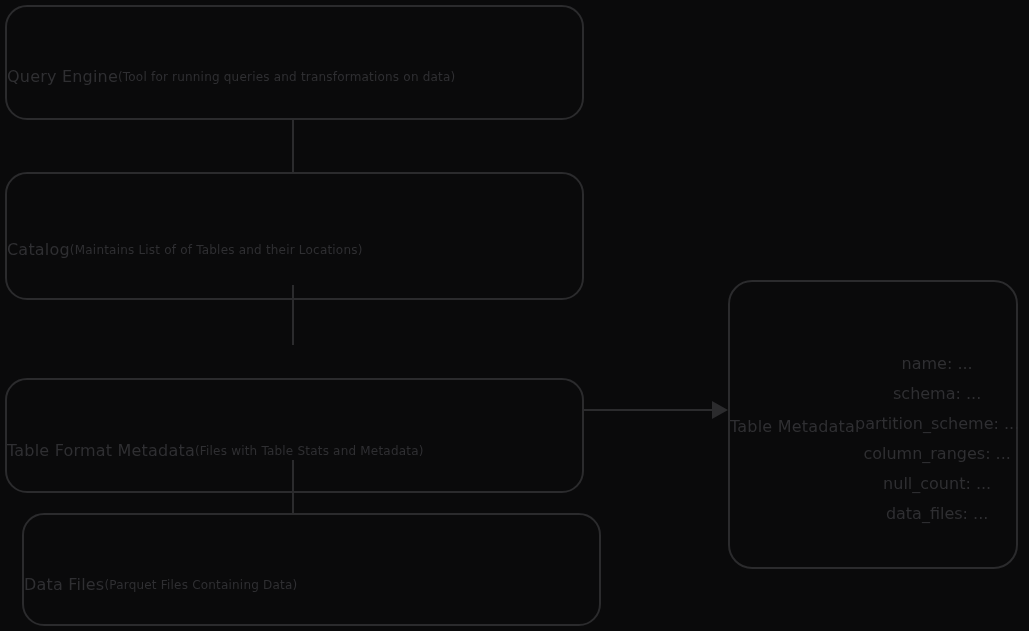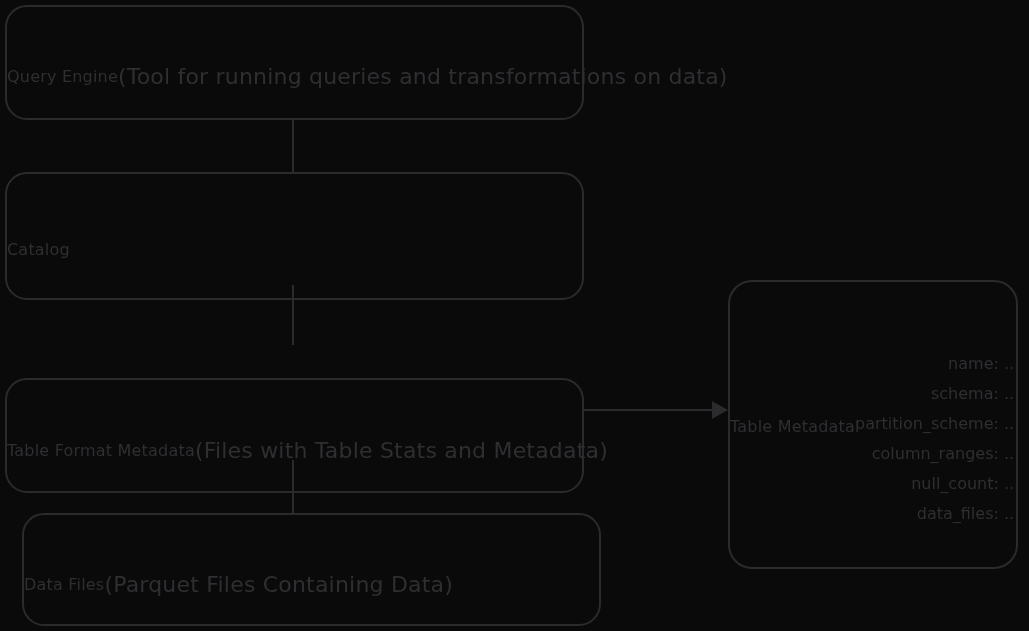--- a/index.html
+++ b/index.html
@@ -29,21 +29,21 @@
     text-align: center;
   }
   .node .title {
     font-size: 16px;
     line-height: 26px;
     letter-spacing: 0.2px;
     color: #2f2f32;
     white-space: nowrap;
   }
   .node .subtitle {
-    font-size: 22px;
+    font-size: 12px;
     line-height: 26px;
     letter-spacing: 0.2px;
     color: #2f2f32;
     white-space: nowrap;
   }
 
   
   #node-query-engine {
     left: 5px;
     top: 5px;
@@ -84,21 +84,21 @@
     padding-top: 5px;
   }
   #node-table-metadata .title {
     font-size: 16px;
     line-height: 26px;
   }
   #node-table-metadata .fields {
     margin-top: 24px;
     display: flex;
     flex-direction: column;
-    align-items: flex-end;
+    align-items: center;
   }
   #node-table-metadata .field {
     font-size: 16px;
     line-height: 30px;
     color: #2f2f32;
     white-space: nowrap;
   }
 
   
   .connector-v {
@@ -139,20 +139,21 @@
 
   <div class="node" id="node-query-engine">
     <div class="title">Query Engine</div>
     <div class="subtitle">(Tool for running queries and transformations on data)</div>
   </div>
 
   <div class="connector-v" id="connector-query-catalog"></div>
 
   <div class="node" id="node-catalog">
     <div class="title">Catalog</div>
+    <div class="subtitle">(Maintains List of of Tables and their Locations)</div>
   </div>
 
   <div class="connector-v" id="connector-catalog-tfm"></div>
 
   <div class="node" id="node-table-format-metadata">
     <div class="title">Table Format Metadata</div>
     <div class="subtitle">(Files with Table Stats and Metadata)</div>
   </div>
 
   <div class="connector-v" id="connector-tfm-datafiles"></div>

